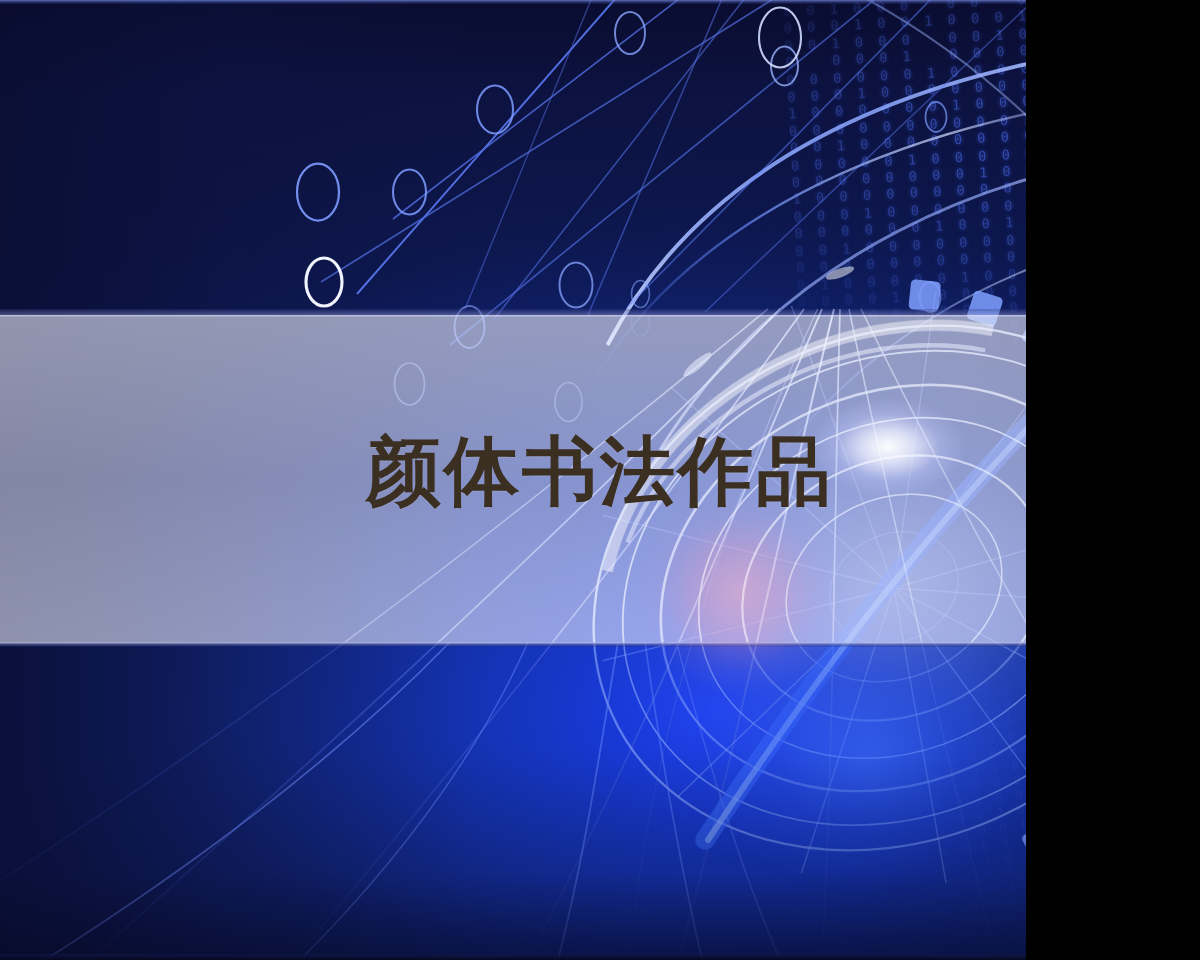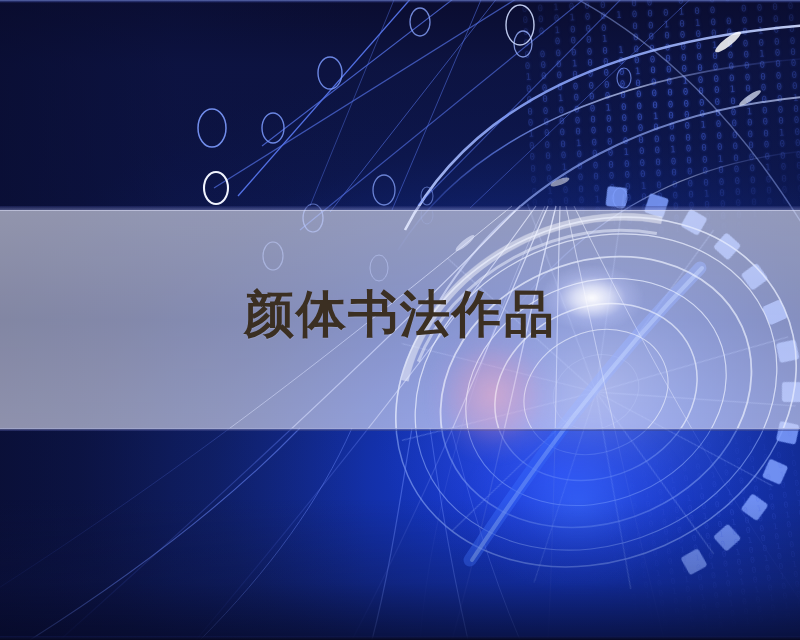--- a/index.html
+++ b/index.html
@@ -2,21 +2,21 @@
 <html><head>
 <meta charset="utf-8">
 <style>
   html, body {
     margin: 0;
     padding: 0;
     background: #000;
   }
   #stage {
     position: relative;
-    width: 800px;
+    width: 684px;
     height: 640px;
     overflow: hidden;
     font-family: "Liberation Sans", "DejaVu Sans", sans-serif;
     background: #111a4a;
   }
 
   
   .layer {
     position: absolute;
     inset: 0;

